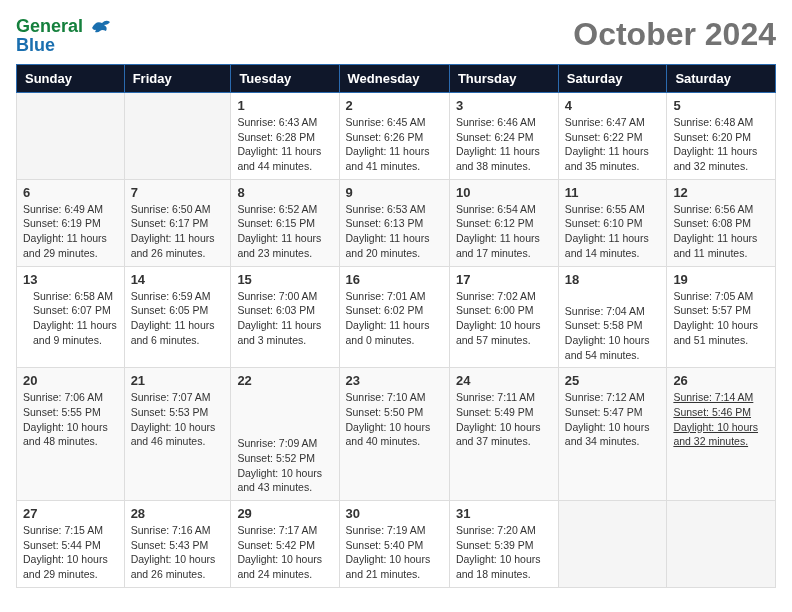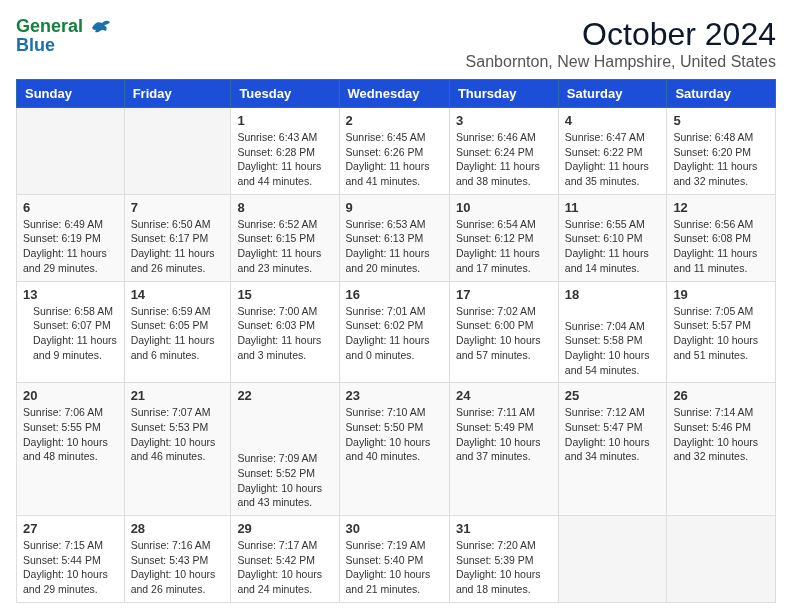--- a/index.html
+++ b/index.html
@@ -19,34 +19,34 @@
     .logo {
       display: flex;
       flex-direction: column;
       align-items: flex-start;
     }
     .title-section {
       text-align: right;
     }
     .month-title {
       font-size: 32px;
-      font-weight: normal;
-      color: #0f172a;
+      font-weight: bold;
+      color: #737373;
     }
     .location-title {
       font-size: 16px;
       color: #555;
     }
     .calendar {
       width: 100%;
       border-collapse: collapse;
       border: 1px solid #ccc;
     }
     .calendar th {
-      background-color: #1d4ed8;
+      background-color: #0f172a;
       color: #fff;
       text-align: left;
       padding: 6px 8px;
       font-size: 13px;
       border: 1px solid #2a6aaf;
     }
     .calendar td {
       vertical-align: top;
       padding: 5px 6px;
       font-size: 11px;
@@ -84,21 +84,20 @@
         <span>General</span>
         <svg width="22" height="18" viewBox="0 0 22 18" style="vertical-align:middle;margin-left:2px;">
           <path d="M2,10 Q6,2 12,5 Q16,1 20,4 Q18,7 14,7 Q18,9 16,13 Q12,11 10,13 Q8,15 5,14 Q7,11 4,12 Z" fill="#1a6faf"></path>
         </svg>
       </div>
     </div>
     <div style="font-size:18px;font-weight:bold;color:#1a6faf;margin-top:-2px;">Blue</div>
   </div>
   <div class="title-section">
     <div class="month-title">October 2024</div>
-    <div class="location-title">Sanbornton, New Hampshire, United States</div>
   </div>
 </div>
 
 <table class="calendar">
   <thead>
     <tr>
     <th>Sunday</th>
         <th>Friday</th>
         <th>Tuesday</th>
         <th>Wednesday</th>
@@ -262,21 +261,21 @@
 Daylight: 10 hours and 37 minutes.</div>
         </td>
         <td>
           <span class="day-number">25</span>
           <div class="day-info" style="white-space: pre-line;">Sunrise: 7:12 AM
 Sunset: 5:47 PM
 Daylight: 10 hours and 34 minutes.</div>
         </td>
         <td>
           <span class="day-number">26</span>
-          <div class="day-info" style="white-space: pre-line;">Sunrise: 7:14 AM
+          <div class="day-info" style="white-space: pre-line; text-decoration: underline;">Sunrise: 7:14 AM
 Sunset: 5:46 PM
 Daylight: 10 hours and 32 minutes.</div>
         </td>
       </tr>
       <tr>
         <td>
           <span class="day-number">27</span>
           <div class="day-info" style="white-space: pre-line;">Sunrise: 7:15 AM
 Sunset: 5:44 PM
 Daylight: 10 hours and 29 minutes.</div>

